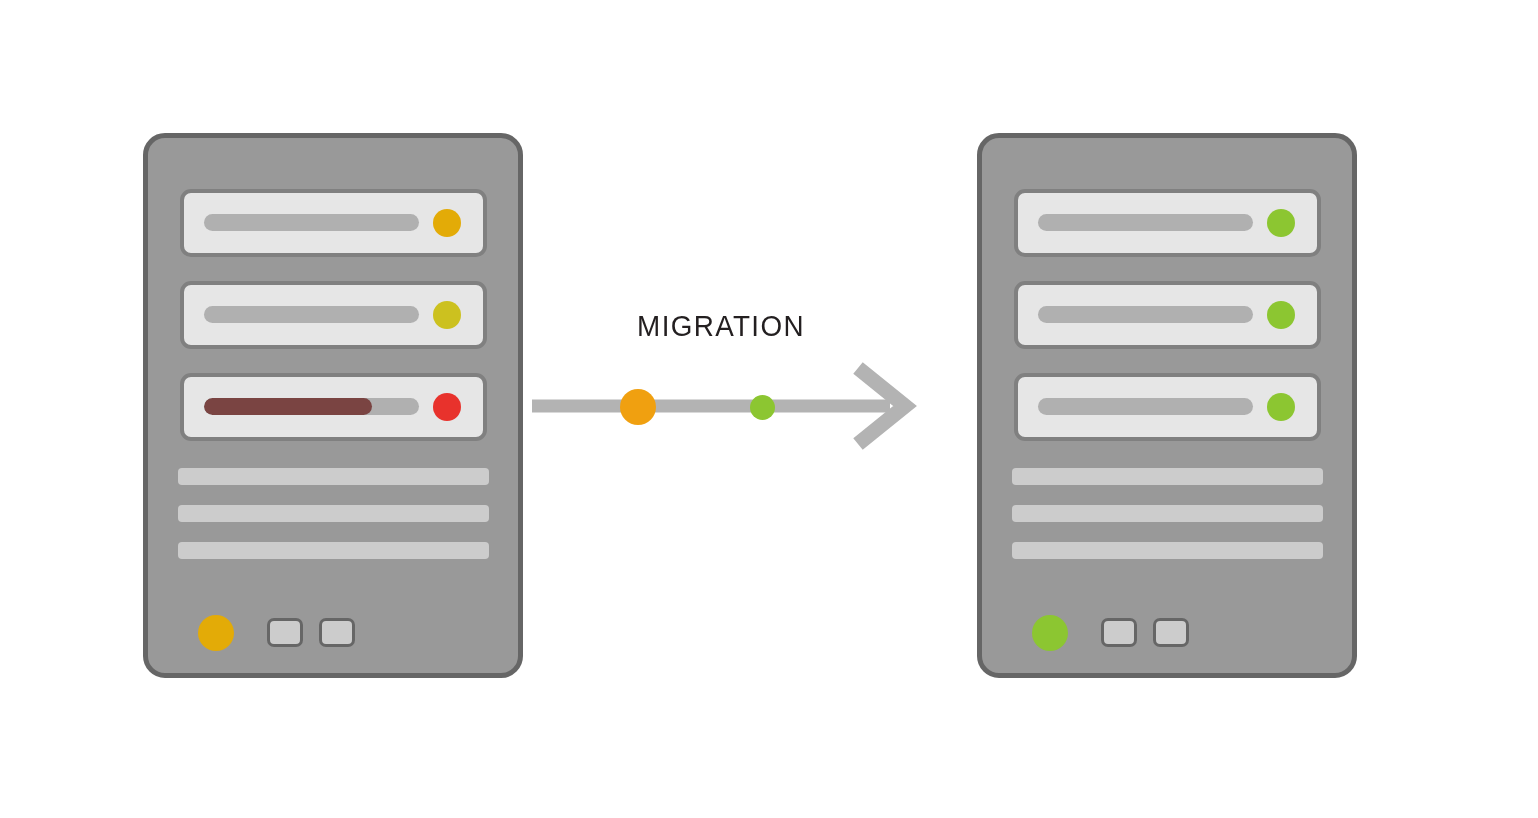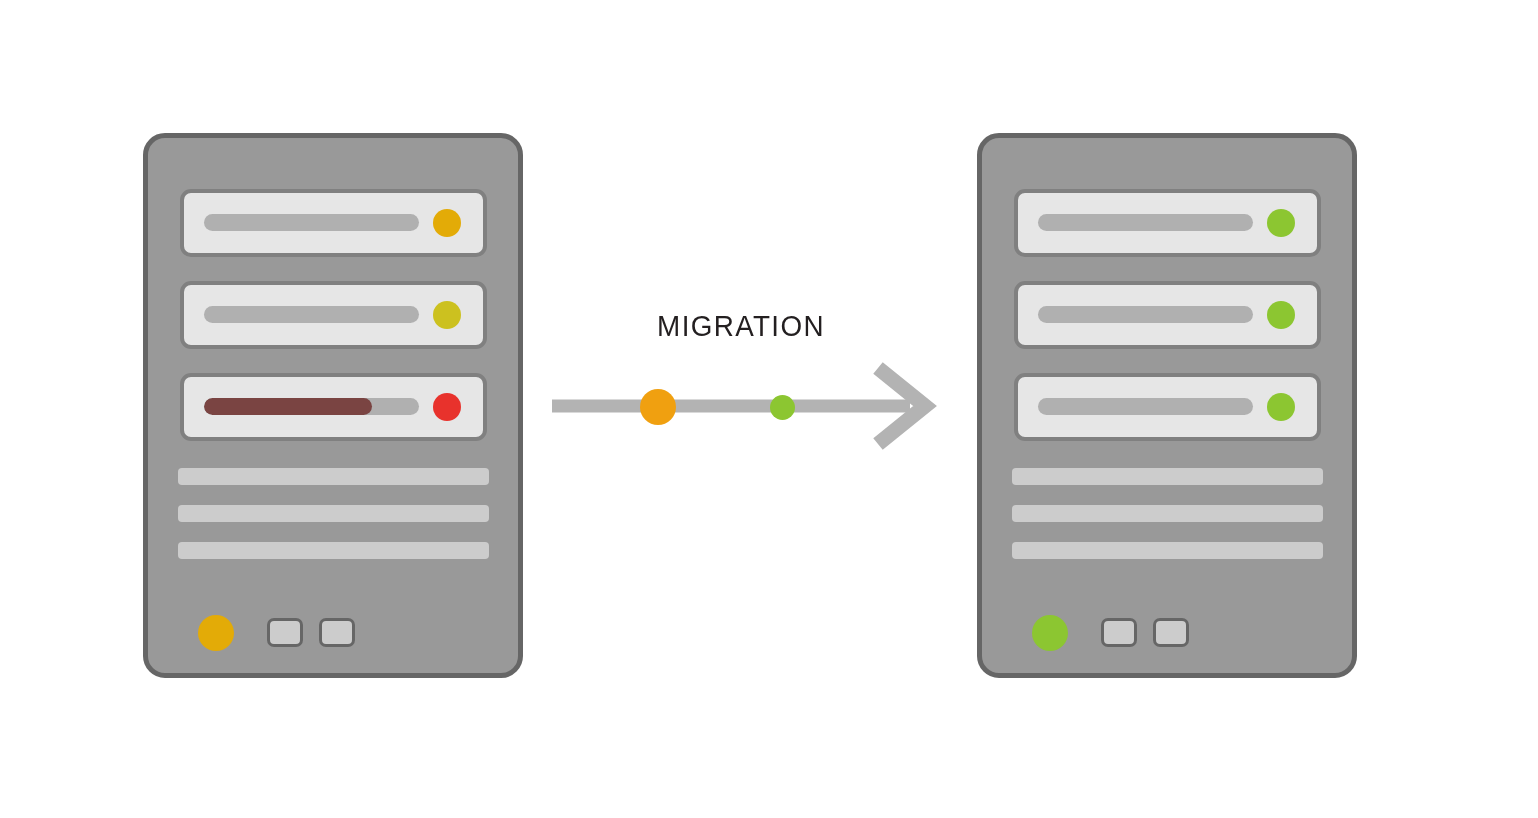--- a/index.html
+++ b/index.html
@@ -106,21 +106,21 @@
     background: #cccccc;
     border: 3.5px solid #666666;
     border-radius: 7px;
   }
   .panel-button-1 { left: 119px; }
   .panel-button-2 { left: 171px; }
 
   
   #migration-group {
     position: absolute;
-    left: 540px;
+    left: 520px;
     top: 310px;
     width: 402px;
     height: 140px;
   }
   #migration-label {
     position: absolute;
     left: 0;
     top: 0;
     width: 402px;
     text-align: center;

